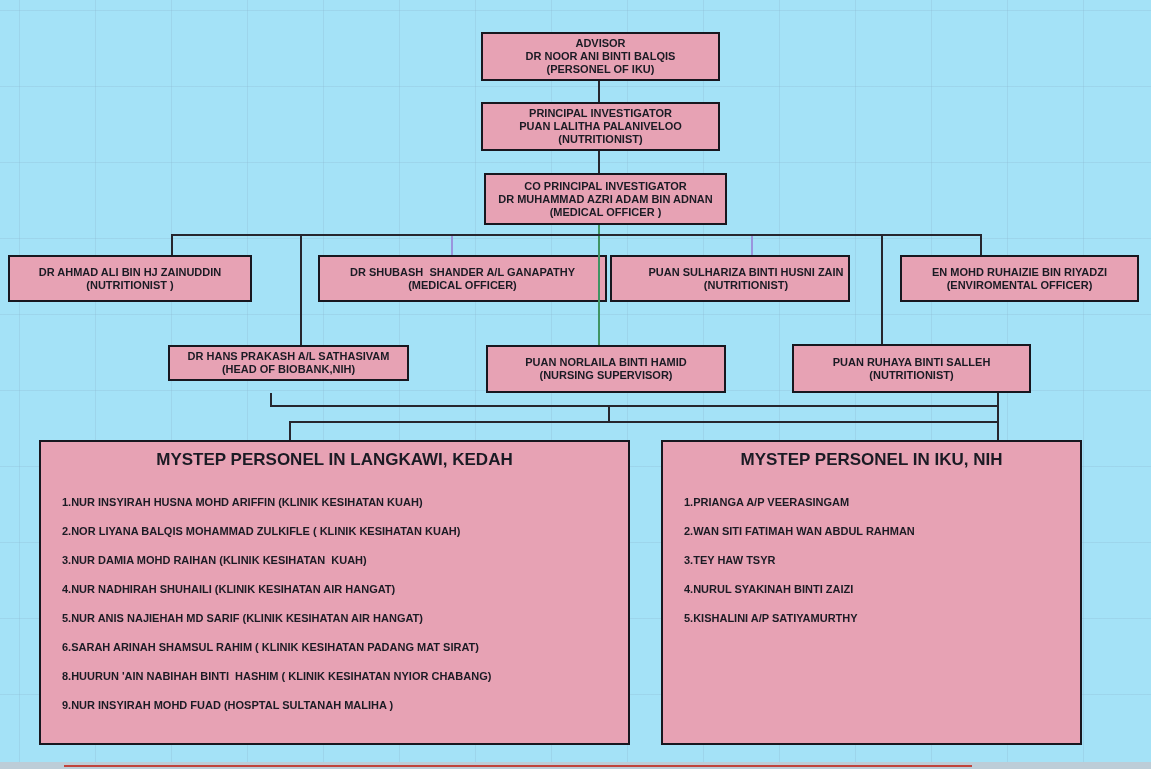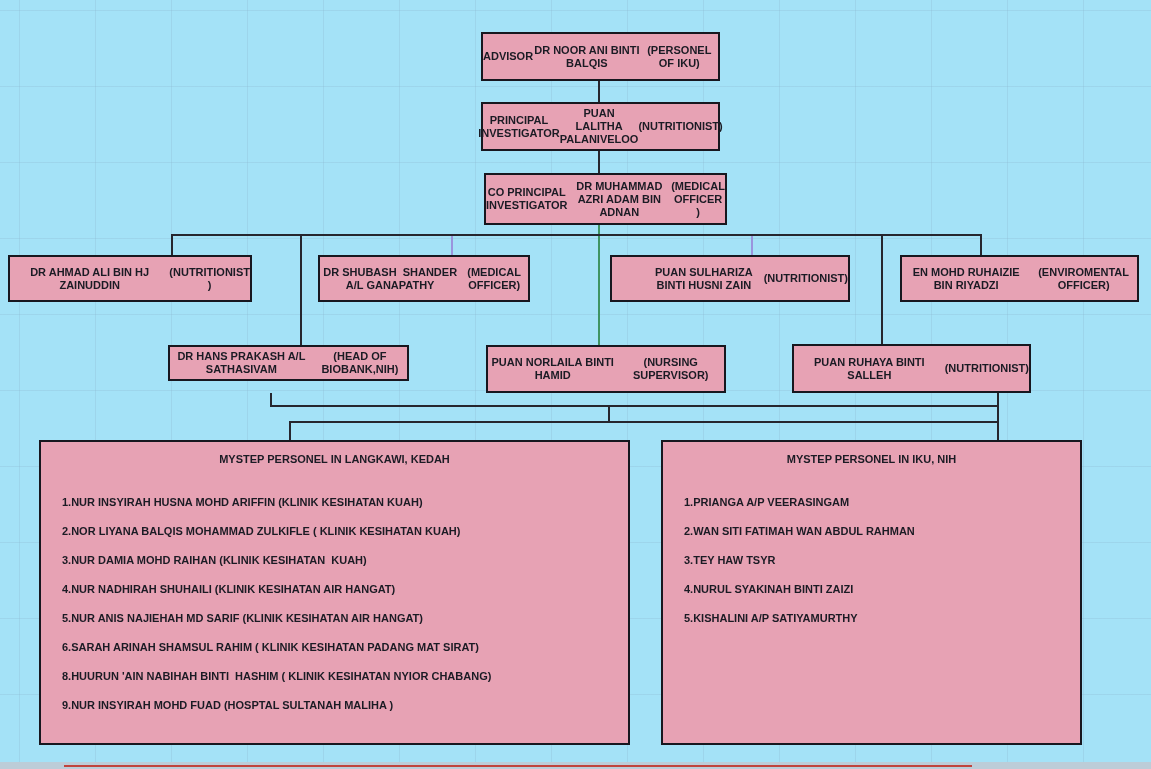--- a/index.html
+++ b/index.html
@@ -11,45 +11,45 @@
       linear-gradient(to bottom, rgba(140,180,205,0.28) 1px, transparent 1px);
     background-size:76px 76px;
     background-position:19px 10px;
     font-family:"Liberation Sans", sans-serif;
   }
   .node {
     position:absolute; box-sizing:border-box;
     background:var(--box-fill,#e7a2b4);
     border:2px solid var(--box-border,#17171f);
     color:var(--text,#1b1b24);
-    display:flex; flex-direction:row; justify-content:center; align-items:center;
+    display:flex; flex-direction:column; justify-content:center; align-items:center;
     text-align:center; font-weight:bold; font-size:11px; line-height:13px;
     white-space:pre-wrap;
   }
   
   #node-advisor   { left:481px; top:32px;  width:239px; height:49px; }
   #node-pi        { left:481px; top:102px; width:239px; height:49px; }
   #node-copi      { left:484px; top:173px; width:243px; height:52px; }
   #node-zainuddin { left:8px;   top:255px; width:244px; height:47px; }
-  #node-ganapathy { left:318px; top:255px; width:212px; height:47px; }
+  #node-ganapathy { left:318px; top:255px; width:289px; height:47px; }
   #node-sulhariza { left:610px; top:255px; width:240px; height:47px;padding-left:32px; }
   #node-ruhaizie  { left:900px; top:255px; width:239px; height:47px; }
   #node-hans      { left:168px; top:345px; width:241px; height:36px; }
   #node-norlaila  { left:486px; top:345px; width:240px; height:48px; }
   #node-ruhaya    { left:792px; top:344px; width:239px; height:49px; }
 
   .panel {
     position:absolute; box-sizing:border-box;
     background:var(--box-fill,#e7a2b4);
     border:2px solid var(--box-border,#17171f);
     color:var(--text,#1b1b24); font-weight:bold;
   }
   #panel-langkawi { left:39px;  top:440px; width:591px; height:305px; }
   #panel-iku      { left:661px; top:440px; width:421px; height:305px; }
-  .panel-title { margin-top:11px; text-align:center; font-size:11px; line-height:13px; white-space:pre-wrap; }
+  .panel-title { margin-top:11px; text-align:center; font-size:17px; line-height:13px; white-space:pre-wrap; }
   .panel-list  { margin-top:30px; padding-left:21px; padding-right:10px; }
   .list-item   { font-size:11px; line-height:13px; margin-bottom:16px; white-space:pre-wrap; }
 
   
   .hline, .vline { position:absolute; background:var(--connector-black,#26262e); }
   .hline { height:2px; } .vline { width:2px; }
   .purple { background:var(--connector-purple,#9a95dd); }
   .green  { background:var(--connector-green,#3f9463); }
 
   .bottom-strip { position:absolute; left:0; bottom:0; width:1151px; height:7px;

